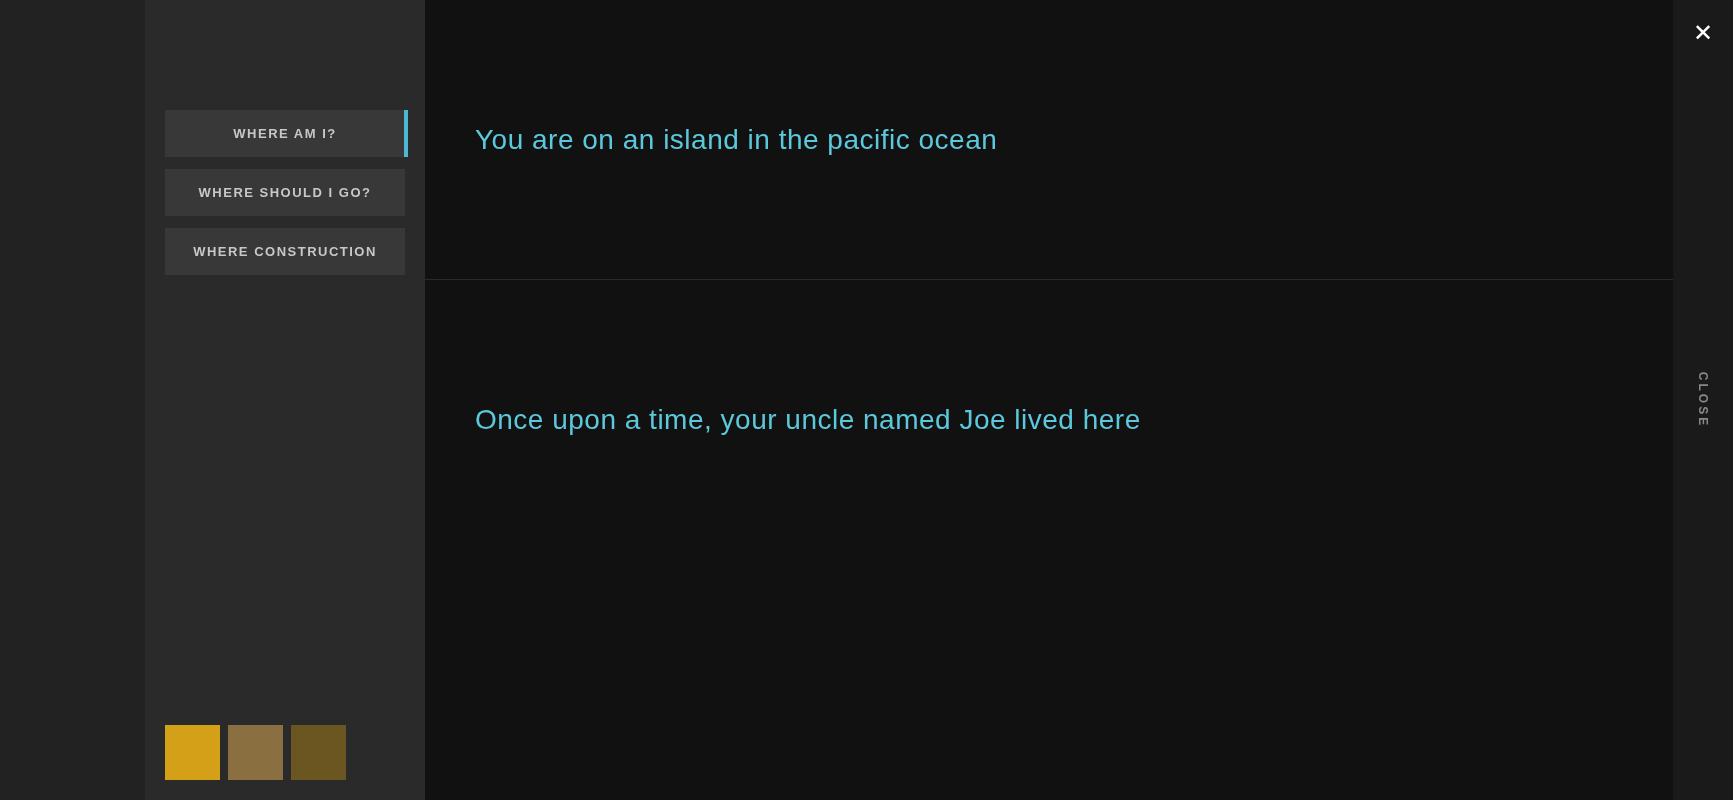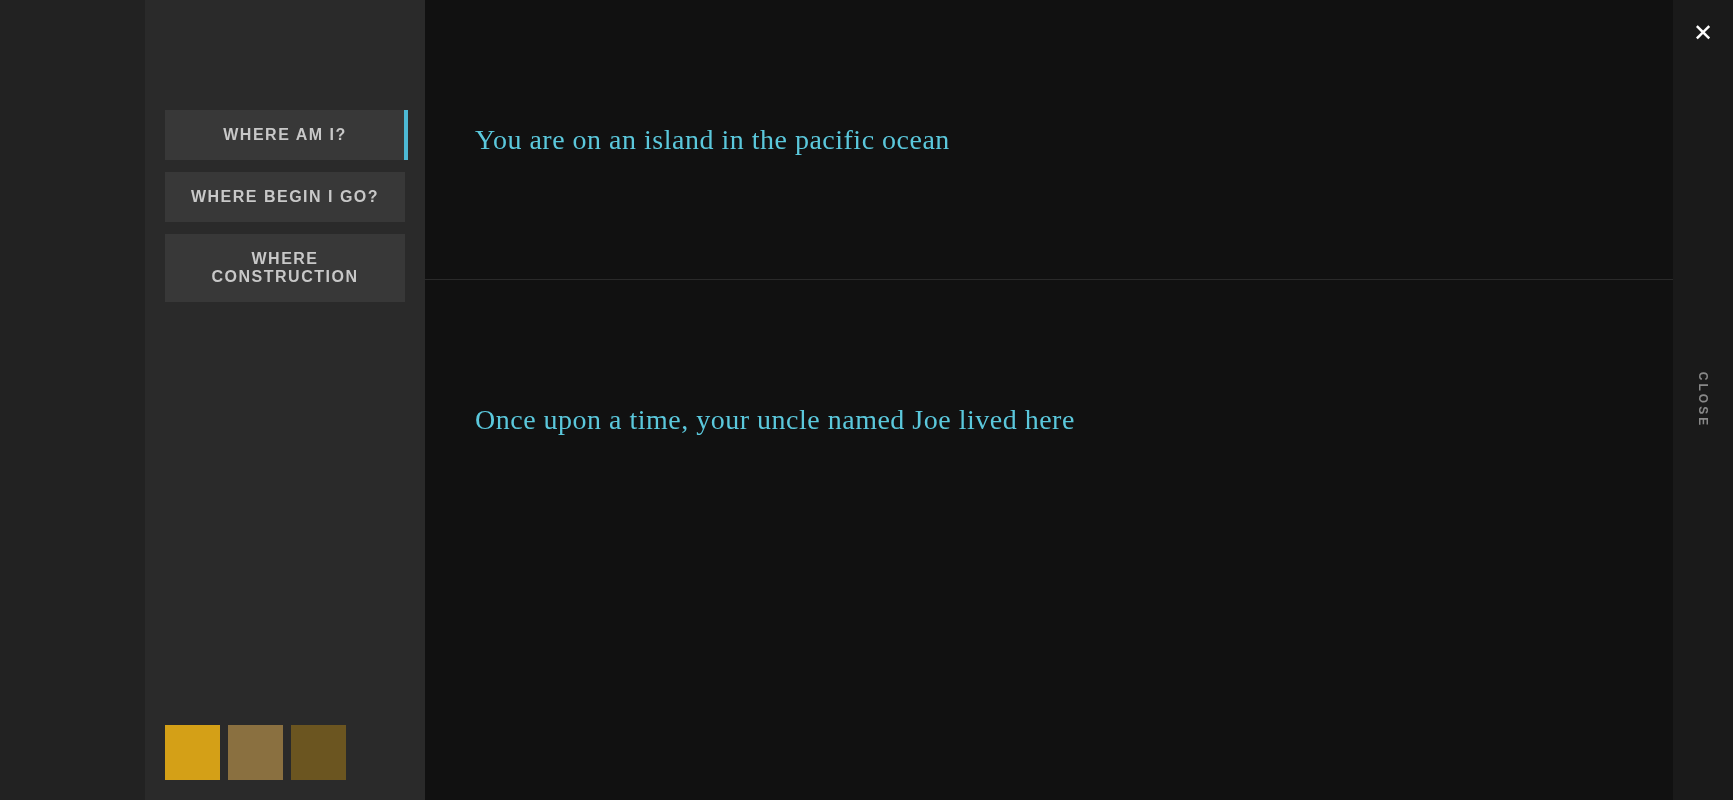--- a/index.html
+++ b/index.html
@@ -37,21 +37,21 @@
       gap: 12px;
       position: relative;
     }
 
     .nav-btn {
       background: #383838;
       border: none;
       color: #c8c8c8;
       text-align: center;
       padding: 16px 24px;
-      font-size: 16px;
+      font-size: 13px;
       letter-spacing: 1.5px;
       cursor: pointer;
       font-family: 'Arial', sans-serif;
       font-weight: bold;
       position: relative;
     }
 
     .nav-btn.active {
       background: #383838;
     }
@@ -86,21 +86,20 @@
       overflow-y: auto;
       position: relative;
     }
 
     .content-section {
       padding: 56px 50px;
       min-height: 280px;
       border-bottom: 1px solid #2a2a2a;
       display: flex;
       align-items: center;
-      font-family: Liberation Serif, serif;
     }
 
     .content-section:last-child {
       border-bottom: none;
     }
 
     .section-text {
       color: #5bc8dc;
       font-size: 28px;
       font-weight: 400;
@@ -149,21 +148,21 @@
 </head>
 <body>
 
 <div class="sidebar-bg">
 </div>
 
 <div class="sidebar">
 
   <div id="nav-buttons-container" style="display: flex; flex-direction: column; gap: 12px;">
       <button class="nav-btn active">WHERE AM I?</button>
-      <button class="nav-btn">WHERE BEGIN I GO?</button>
+      <button class="nav-btn">WHERE SHOULD I GO?</button>
       <button class="nav-btn">WHERE CONSTRUCTION</button>
     </div>
 
   <div class="color-swatches">
     <div id="swatches-container" style="display:flex; gap:8px;">
         <div class="swatch" style="background-color: rgb(212, 160, 23);"></div>
         <div class="swatch" style="background-color: rgb(138, 112, 64);"></div>
         <div class="swatch" style="background-color: rgb(107, 85, 32);"></div>
       </div>
   </div>

